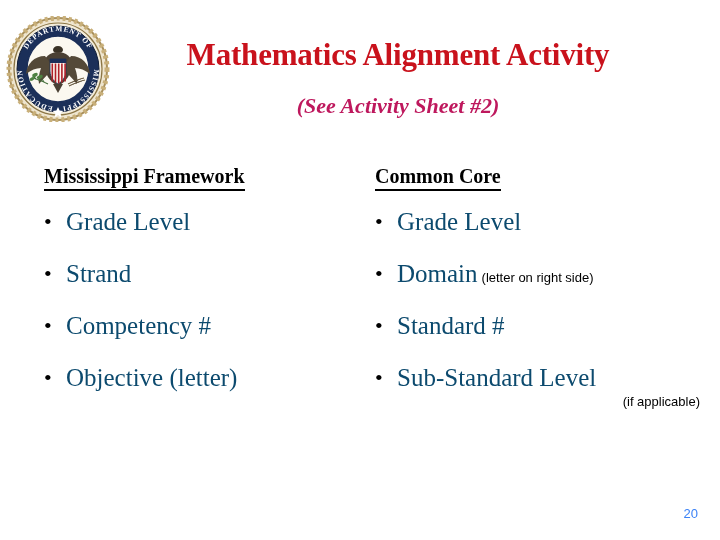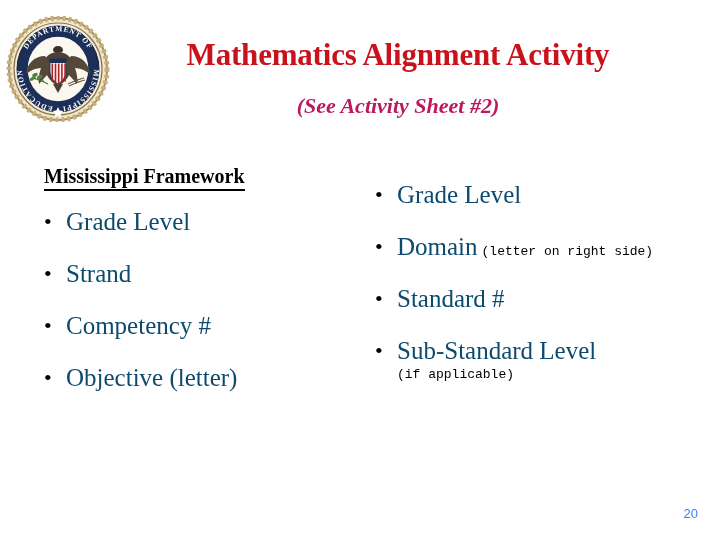--- a/index.html
+++ b/index.html
@@ -105,25 +105,26 @@
     flex: 1 1 auto;
   }
   .bullet-main {
     font-family: "Liberation Serif", "DejaVu Serif", serif;
     font-size: 25px;
     line-height: 30px;
     color: #0c4a6e;
     white-space: nowrap;
   }
   .bullet-note {
-    font-family: Liberation Mono, monospace;
+    font-family: Liberation Sans, sans-serif;
     font-size: 13px;
     line-height: 16px;
     color: #000000;
     white-space: nowrap;
+    text-align: right;
   }
   .bullet-note.inline {
     display: inline;
     padding-left: 4px;
   }
   .bullet-note.below {
     display: block;
     margin-top: 1px;
   }
 
@@ -233,20 +234,21 @@
       <li class="bullet-row">
         <span class="bullet-dot">•</span>
         <span class="bullet-body">
           <span class="bullet-main">Objective (letter)</span>
         </span>
       </li>
     </ul>
   </div>
 
   <div class="col col-right">
+    <div class="col-head">Common Core</div>
     <ul class="bullets">
       <li class="bullet-row first">
         <span class="bullet-dot">•</span>
         <span class="bullet-body">
           <span class="bullet-main">Grade Level</span>
         </span>
       </li>
       <li class="bullet-row">
         <span class="bullet-dot">•</span>
         <span class="bullet-body">

